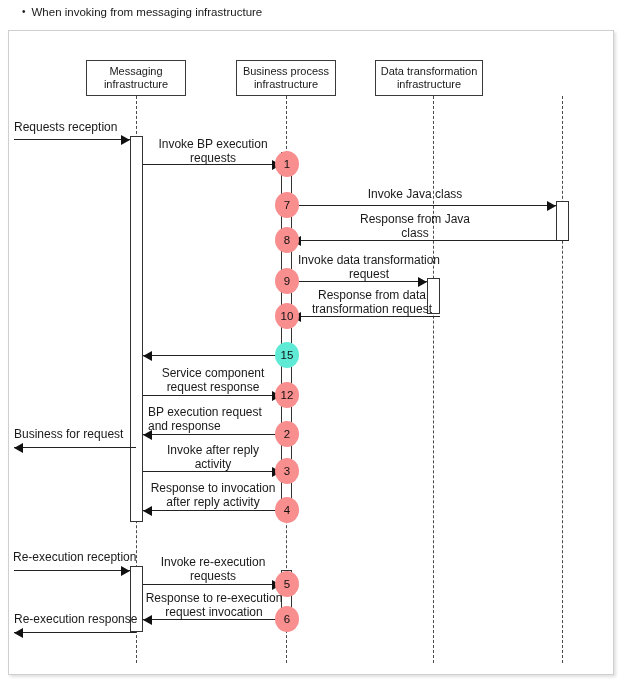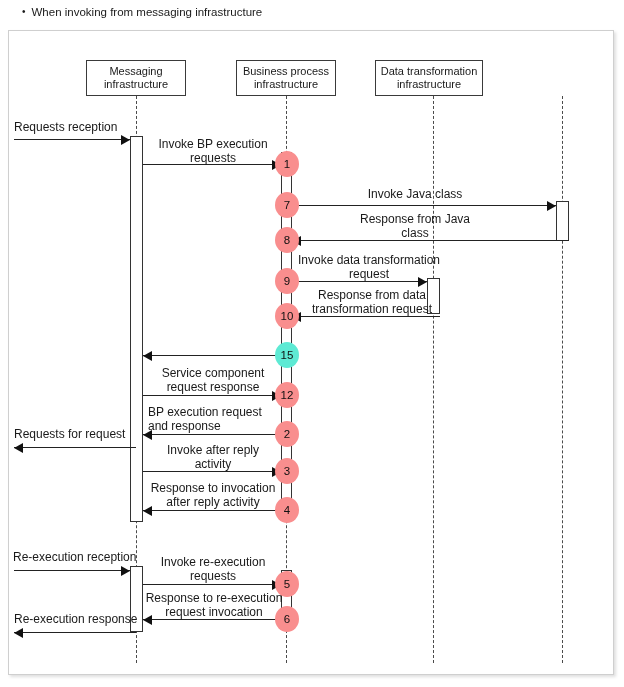--- a/index.html
+++ b/index.html
@@ -114,21 +114,21 @@
     <div class="msgline" style="left: 143px; top: 395px; width: 138px; border-top-color: rgb(34, 34, 34);"></div>
     <div class="arrowR" style="left: 272px; top: 390.8px;"></div>
     <div class="mlabel" style="left: 148px; top: 367px; width: 130px; text-align: center;">Service component
 request response</div>
     <div class="msgline" style="left: 143px; top: 434px; width: 138px; border-top-color: rgb(34, 34, 34);"></div>
     <div class="arrowL" style="left: 143px; top: 429.8px;"></div>
     <div class="mlabel" style="left: 148px; top: 406px; width: 130px; text-align: left;">BP execution request
 and response</div>
     <div class="msgline" style="left: 14px; top: 447px; width: 122px; border-top-color: rgb(34, 34, 34);"></div>
     <div class="arrowL" style="left: 14px; top: 442.8px;"></div>
-    <div class="mlabel nowrap" style="left: 14px; top: 428px; width: 126px; text-align: left;">Requests for request</div>
+    <div class="mlabel nowrap" style="left: 14px; top: 428px; width: 126px; text-align: left;">Business for request</div>
     <div class="msgline" style="left: 143px; top: 471px; width: 138px; border-top-color: rgb(34, 34, 34);"></div>
     <div class="arrowR" style="left: 272px; top: 466.8px;"></div>
     <div class="mlabel" style="left: 148px; top: 444px; width: 130px; text-align: center;">Invoke after reply
 activity</div>
     <div class="msgline" style="left: 143px; top: 510px; width: 138px; border-top-color: rgb(34, 34, 34);"></div>
     <div class="arrowL" style="left: 143px; top: 505.8px;"></div>
     <div class="mlabel" style="left: 145px; top: 482px; width: 136px; text-align: center;">Response to invocation
 after reply activity</div>
     <div class="msgline" style="left: 14px; top: 570px; width: 116px; border-top-color: rgb(34, 34, 34);"></div>
     <div class="arrowR" style="left: 121px; top: 565.8px;"></div>

